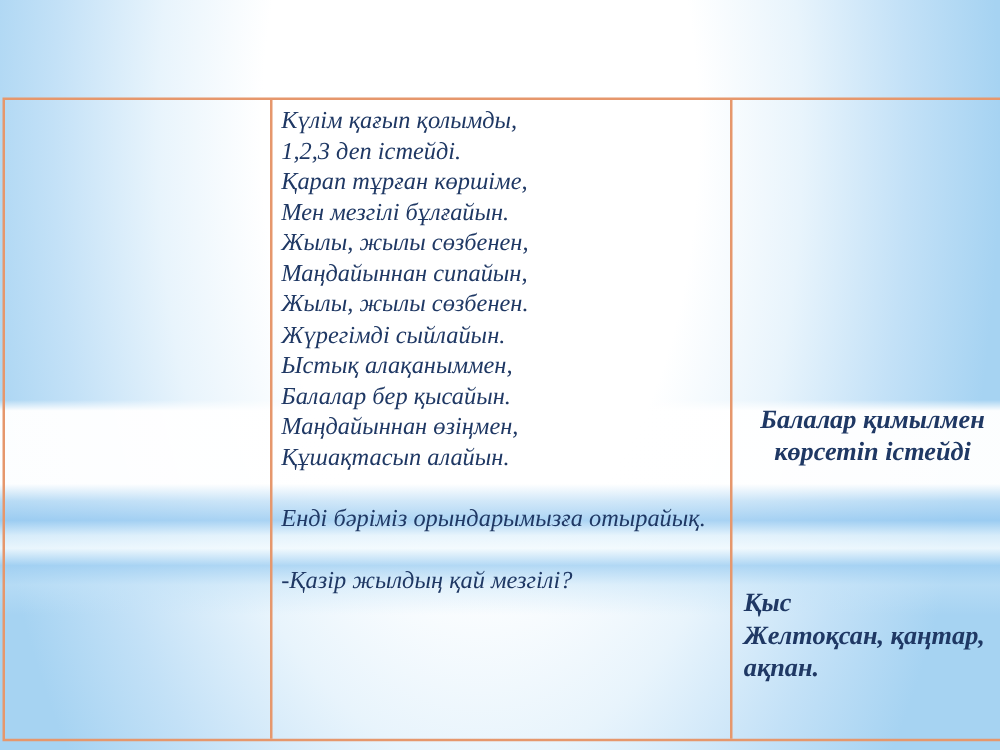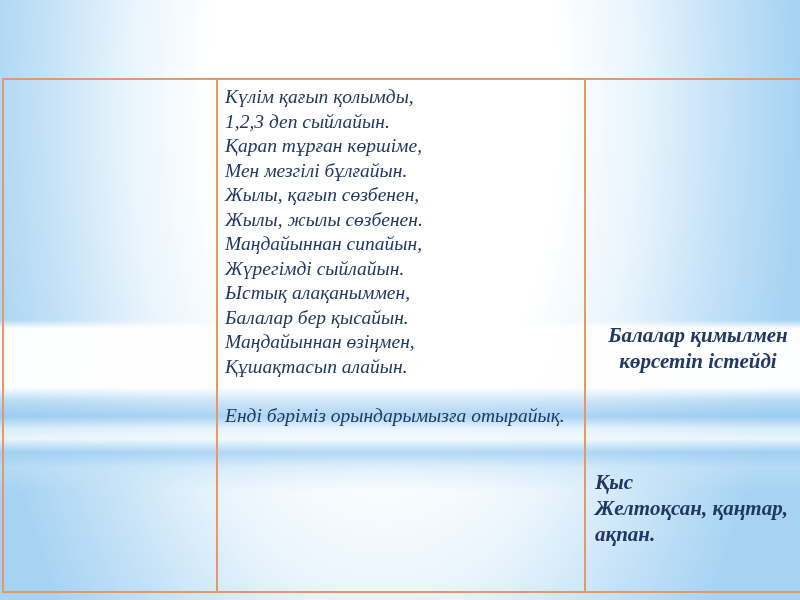--- a/index.html
+++ b/index.html
@@ -98,34 +98,35 @@
   <div class="stripes"></div>
 
   <div class="content-table">
 
     <div class="cell cell-left"></div>
 
     <div class="cell cell-middle">
       <div>
 
       <div class="poem-line">Күлім қағып қолымды,</div>
-          <div class="poem-line">1,2,3 деп сыйлайын.</div>
+          <div class="poem-line">1,2,3 деп істейді.</div>
           <div class="poem-line">Қарап тұрған көршіме,</div>
           <div class="poem-line">Мен мезгілі бұлғайын.</div>
-          <div class="poem-line">Жылы, қағып сөзбенен,</div>
+          <div class="poem-line">Жылы, жылы сөзбенен,</div>
+          <div class="poem-line">Маңдайыннан сипайын,</div>
           <div class="poem-line">Жылы, жылы сөзбенен.</div>
-          <div class="poem-line">Маңдайыннан сипайын,</div>
           <div class="poem-line">Жүрегімді сыйлайын.</div>
           <div class="poem-line">Ыстық алақаныммен,</div>
           <div class="poem-line">Балалар бер қысайын.</div>
           <div class="poem-line">Маңдайыннан өзіңмен,</div>
           <div class="poem-line">Құшақтасып алайын.</div>
           <div class="poem-line">&nbsp;</div>
           <div class="poem-line">Енді бәріміз орындарымызға отырайық.</div>
           <div class="poem-line">&nbsp;</div>
+          <div class="poem-line">-Қазір жылдың қай мезгілі?</div>
         </div>
     </div>
 
     <div class="cell cell-right">
       <div class="action-note">Балалар қимылмен көрсетіп істейді</div>
       <div class="answer-block">
 
       <div class="answer-line">Қыс</div>
           <div class="answer-line">Желтоқсан, қаңтар,</div>
           <div class="answer-line">ақпан.</div>

